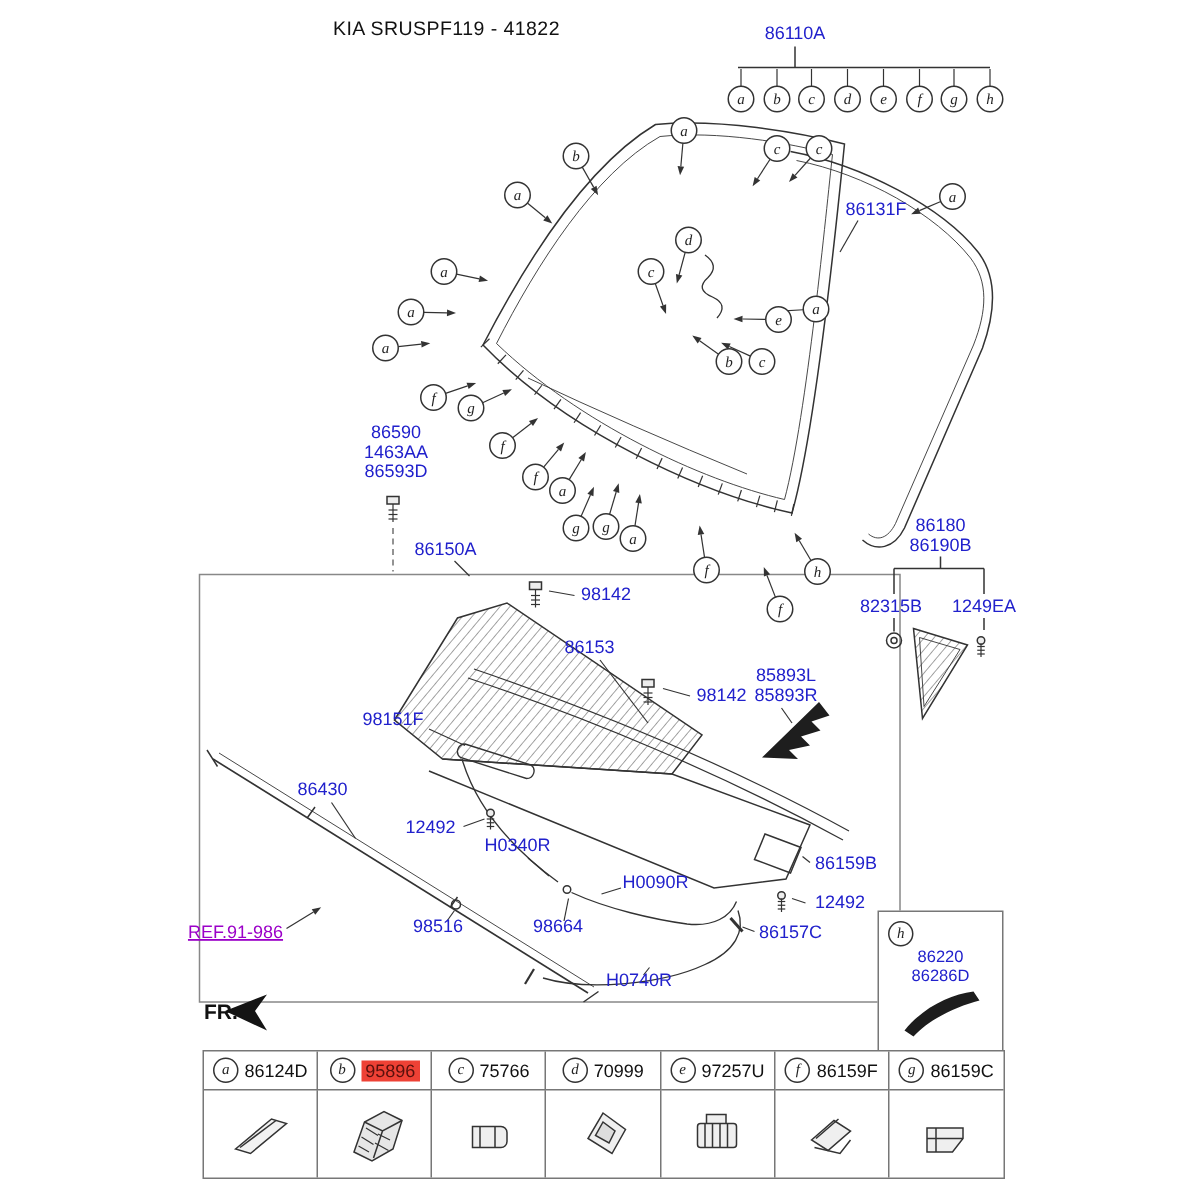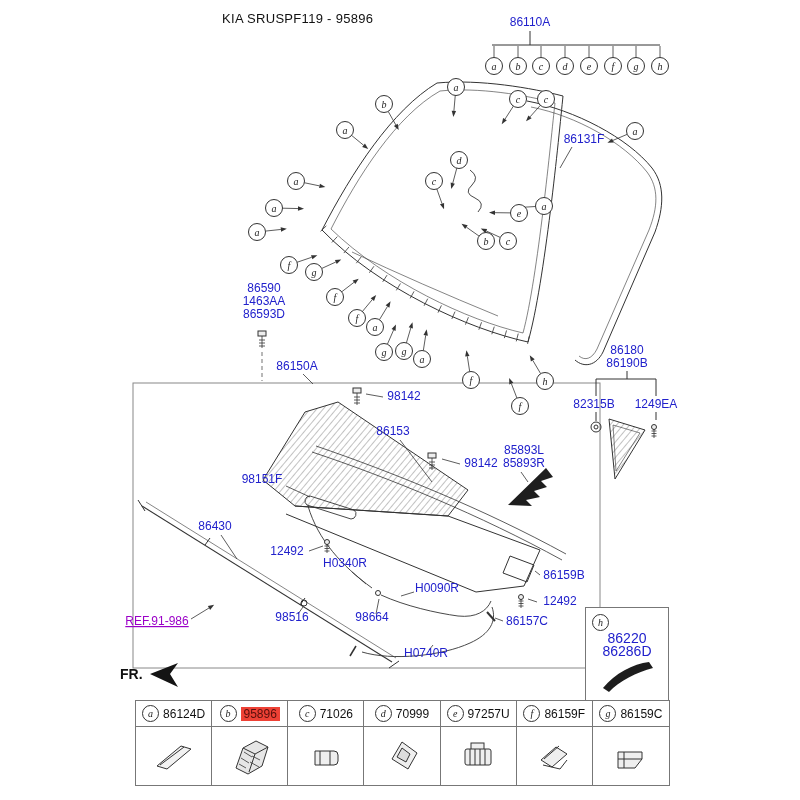--- a/index.html
+++ b/index.html
@@ -4,35 +4,35 @@
 <style>
   html,body{margin:0;padding:0}
   body{width:800px;height:800px;position:relative;background:#fff;overflow:hidden;
        font-family:"Liberation Sans",sans-serif;}
   #diag{position:absolute;left:0;top:0}
   .plabel{font-size:12px;fill:var(--blue);cursor:pointer;font-family:"Liberation Sans",sans-serif}
   .plabel.ref{fill:var(--purple)}
   .cltr{font-size:10px;fill:#222;font-style:italic;font-family:"Liberation Serif",serif}
   .ln{stroke:#333;stroke-width:0.8;fill:none}
   #title{position:absolute;left:222px;top:11px;font-size:13px;color:#111;letter-spacing:.3px}
-  #fr{position:absolute;left:120px;top:666px;font-size:14px;font-weight:bold;color:#111}
+  #fr{position:absolute;left:136px;top:666px;font-size:14px;font-weight:bold;color:#111}
   #legend{position:absolute;left:135px;top:700px;width:533px;display:grid;
           grid-template-columns:repeat(7,1fr);border:1px solid #777;background:#fff}
   .lcell{height:25px;display:flex;align-items:center;justify-content:center;gap:4px;
          font-size:12px;color:#111;border-right:1px solid #777;border-bottom:1px solid #777}
   .lcell:nth-child(7){border-right:none}
   .icell{height:58px;display:flex;align-items:center;justify-content:center;border-right:1px solid #777}
   #legend .icell:nth-child(14){border-right:none}
   .cl{width:15px;height:15px;min-width:15px;border:1px solid #333;border-radius:50%;
       font-size:10px;font-style:italic;display:inline-flex;align-items:center;
       justify-content:center;color:#222;background:#fff;font-family:"Liberation Serif",serif}
   .hl{background:var(--hlbg);color:var(--hltx);padding:0 3px;font-weight:normal}
   #hbox{position:absolute;left:585px;top:607px;width:82px;height:92px;border:1px solid #777;background:#fff}
   #hbox .cl{position:absolute;left:6px;top:6px}
-  .hparts{margin-top:24px;text-align:center;font-size:14px;color:var(--blue);line-height:13px}
+  .hparts{margin-top:24px;text-align:center;font-size:11px;color:var(--blue);line-height:13px}
   #hbox .icon{position:absolute;left:9px;bottom:2px}
 </style>
 </head>
 <body>
 
 <svg id="diag" width="800" height="800" viewBox="0 0 800 800">
   <defs>
     <pattern id="hatch" width="5" height="5" patternUnits="userSpaceOnUse" patternTransform="rotate(40)">
       <line x1="0" y1="0" x2="0" y2="5" stroke="#666" stroke-width="0.8"></line>
     </pattern>
@@ -380,21 +380,21 @@
     <line x1="410.169402038597" y1="298.34405262073693" x2="414.054293884209" y2="291.3506546377892" class="ln"></line>
     <line x1="396.3447138023577" y1="290.35483337442474" x2="400.4658585929268" y2="283.4979998767258" class="ln"></line>
     <line x1="382.7055644213685" y1="281.82250383221606" x2="387.0708067358946" y2="275.1184260033518" class="ln"></line>
     <line x1="369.34526018809595" y1="272.75796539057137" x2="373.9642194357121" y2="266.22610382828594" class="ln"></line>
     <line x1="356.3571856692321" y1="263.17196990034705" x2="361.2409429923038" y2="256.8356527989589" class="ln"></line>
     <line x1="343.83482899110044" y1="253.07509578502913" x2="348.99551302669875" y2="246.96221264491263" class="ln"></line>
     <line x1="331.8718253714081" y1="242.47772737586874" x2="337.32202388577576" y2="236.62150537239376" class="ln"></line>
     <line x1="320.5620232479018" y1="231.39004419369496" x2="326.31393025629467" y2="225.82986741891514" class="ln"></line>
   </svg>
 
-<div id="title">KIA SRUSPF119 - 95896</div>
+<div id="title">KIA SRUSPF119 - 41822</div>
 <div id="fr">FR.</div>
 
 <div id="hbox">
   <span class="cl">h</span>
   <div class="hparts">
     <div>86220</div>
     <div>86286D</div>
   </div>
   <span class="icon">
     <svg width="64" height="36" viewBox="0 0 64 36">
@@ -407,21 +407,21 @@
     <div class="lcell">
       <span class="cl">a</span>
       <span>86124D</span>
     </div>
     <div class="lcell">
       <span class="cl">b</span>
       <span class="hl">95896</span>
     </div>
     <div class="lcell">
       <span class="cl">c</span>
-      <span>71026</span>
+      <span>75766</span>
     </div>
     <div class="lcell">
       <span class="cl">d</span>
       <span>70999</span>
     </div>
     <div class="lcell">
       <span class="cl">e</span>
       <span>97257U</span>
     </div>
     <div class="lcell">

